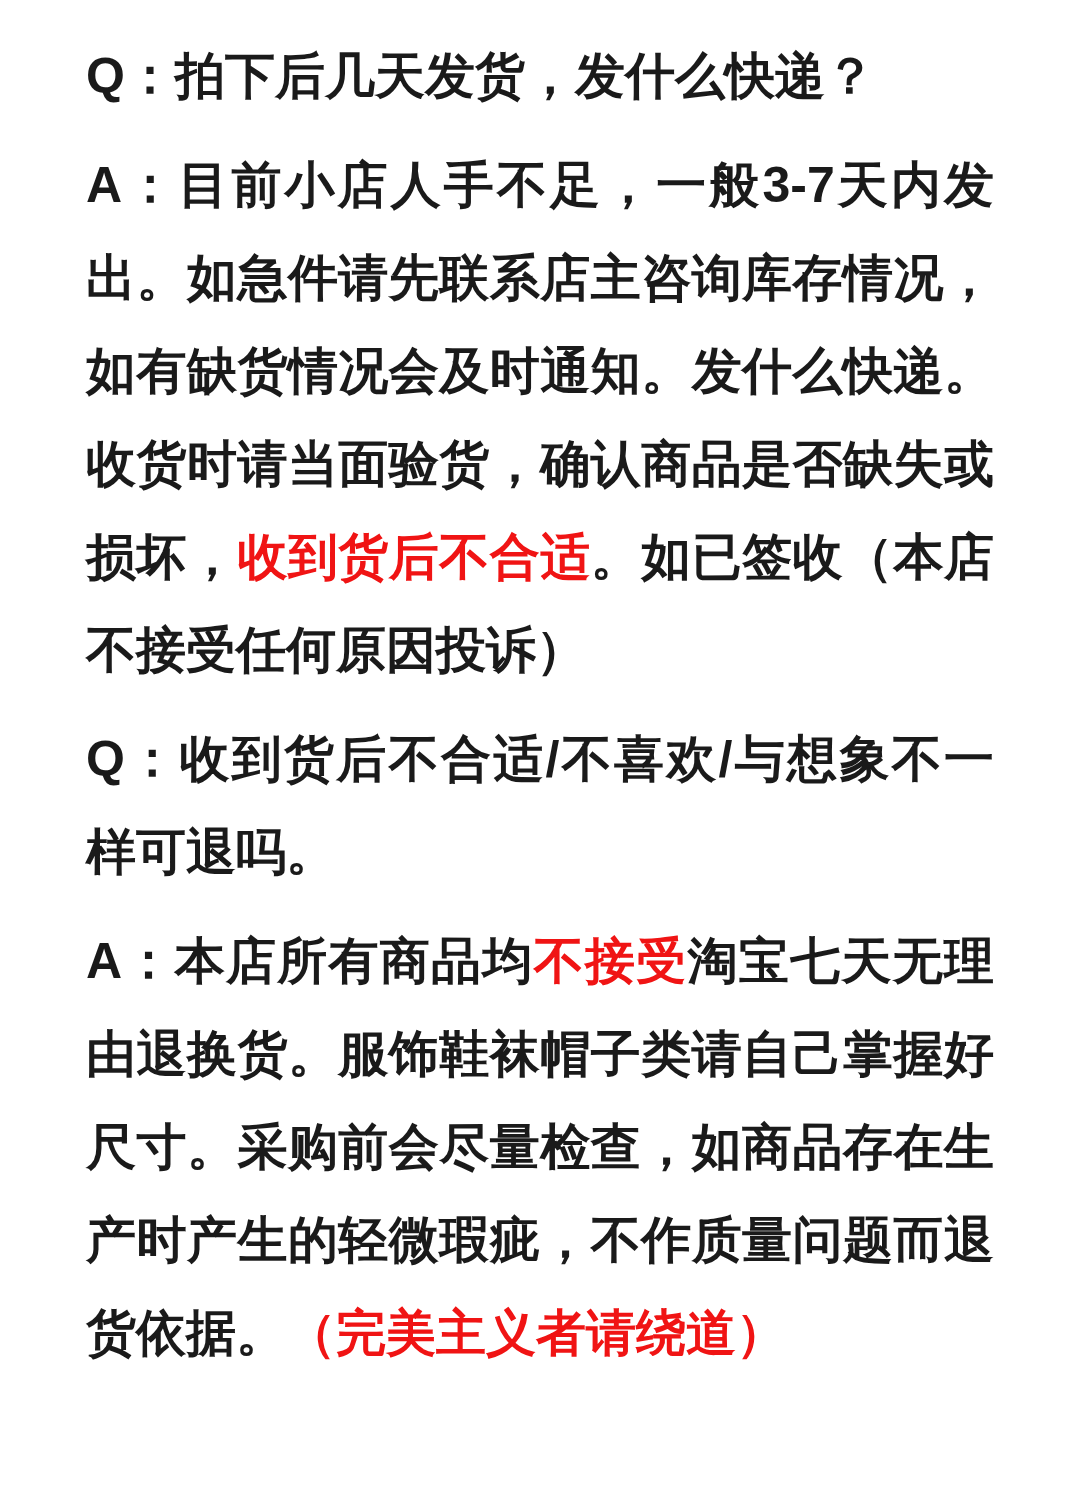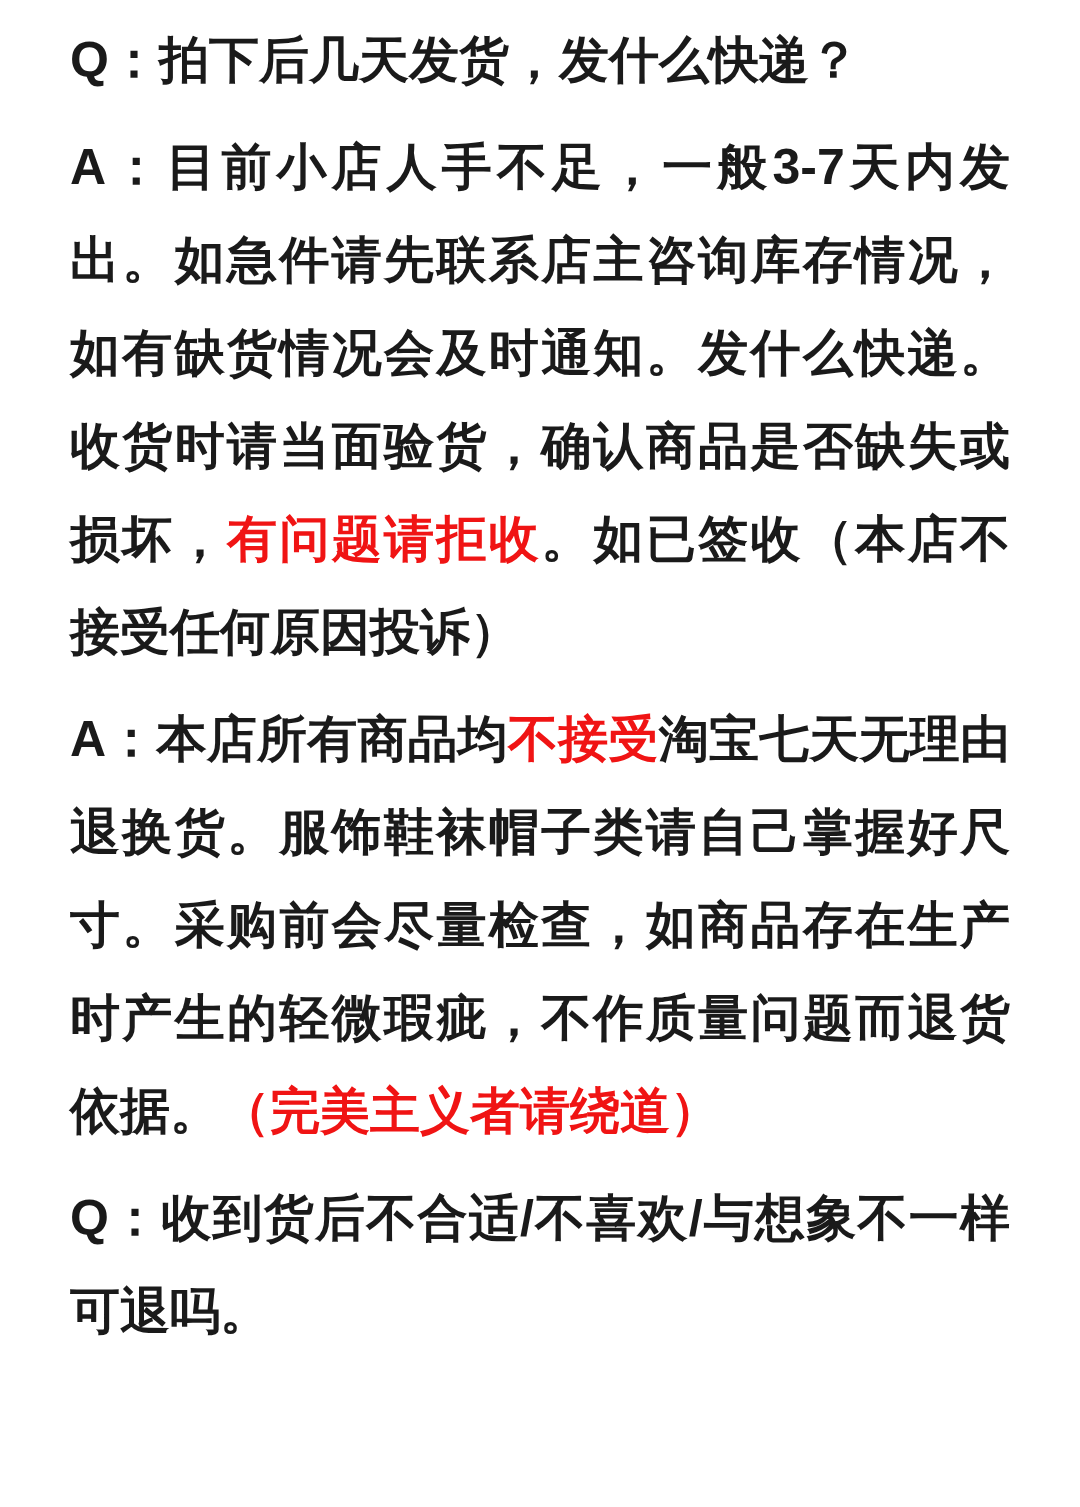--- a/index.html
+++ b/index.html
@@ -25,41 +25,41 @@
   }
   .qa-line {
     font-size: 50px;
     line-height: 93px;
     color: #1a1a1a;
     font-weight: 500;
     letter-spacing: 0px;
     text-align: justify;
     text-justify: inter-character;
     word-break: break-all;
-    margin: 0;
+    margin: 16px;
   }
   .hl {
     color: #f01414;
     font-weight: 800;
   }
   .strong {
     font-weight: 600;
   }
 </style>
 </head>
 <body>
 
 <div class="page">
   <div id="blocks-root">
       <div class="qa-block">
         <p class="qa-line"><span class="strong">Q：拍下后几天发货，发什么快递？</span></p>
       </div>
       <div class="qa-block">
-        <p class="qa-line"><span class="strong">A：目前小店人手不足，一般3-7天内发出。如急件请先联系店主咨询库存情况，如有缺货情况会及时通知。发什么快递。收货时请当面验货，确认商品是否缺失或损坏，</span><span class="hl">有问题请拒收</span><span class="strong">。如已签收（本店不接受任何原因投诉）</span></p>
+        <p class="qa-line"><span class="strong">A：目前小店人手不足，一般3-7天内发出。如急件请先联系店主咨询库存情况，如有缺货情况会及时通知。发什么快递。收货时请当面验货，确认商品是否缺失或损坏，</span><span class="hl">收到货后不合适</span><span class="strong">。如已签收（本店不接受任何原因投诉）</span></p>
+      </div>
+      <div class="qa-block">
+        <p class="qa-line"><span class="strong">Q：收到货后不合适/不喜欢/与想象不一样可退吗。</span></p>
       </div>
       <div class="qa-block">
         <p class="qa-line"><span class="strong">A：本店所有商品均</span><span class="hl">不接受</span><span class="strong">淘宝七天无理由退换货。服饰鞋袜帽子类请自己掌握好尺寸。采购前会尽量检查，如商品存在生产时产生的轻微瑕疵，不作质量问题而退货依据。</span><span class="hl">（完美主义者请绕道）</span></p>
-      </div>
-      <div class="qa-block">
-        <p class="qa-line"><span class="strong">Q：收到货后不合适/不喜欢/与想象不一样可退吗。</span></p>
       </div>
     </div>
 </div>
 
 </body></html>

